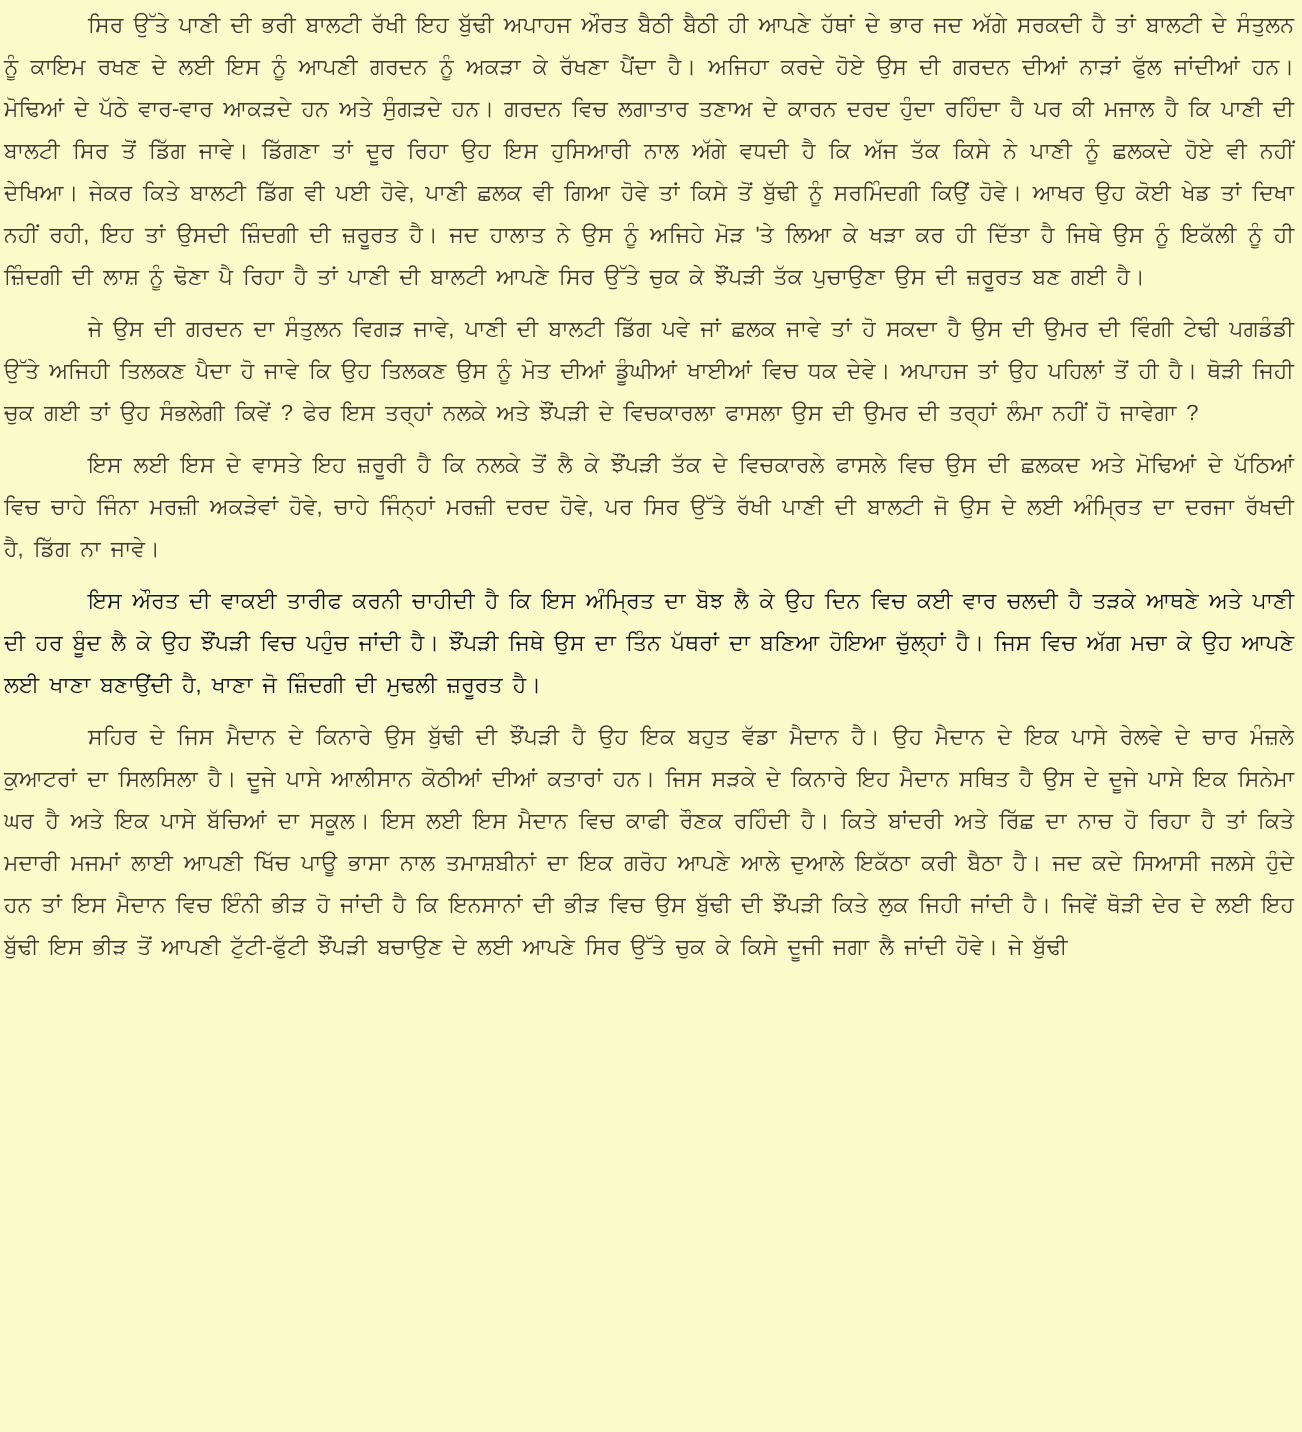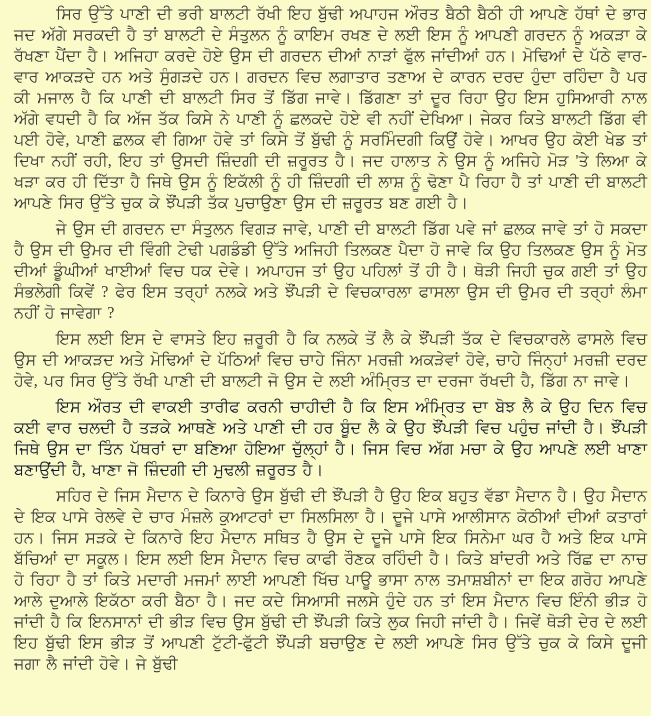--- a/index.html
+++ b/index.html
@@ -12,31 +12,31 @@
     overflow: hidden;
     font-family: "DejaVu Sans", sans-serif;
   }
   .page {
     box-sizing: border-box;
     width: 651px;
     height: 716px;
     padding: 3px 4px 0 2px;
   }
   .para {
-    margin: 0 0 5px 12px;
+    margin: 0 0 5px 0;
     text-align: justify;
     text-indent: 42px;
-    font-size: 16px;
+    font-size: 11px;
     line-height: 21px;
     word-spacing: 2px;
-    font-family: Liberation Serif, serif;
+    font-family: Liberation Sans, sans-serif;
   }
 </style>
 </head>
 <body style="background-color: rgb(251, 251, 201);">
 
 <div class="page">
   <p class="para" style="color: rgb(60, 60, 60);">ਸਿਰ ਉੱਤੇ ਪਾਣੀ ਦੀ ਭਰੀ ਬਾਲਟੀ ਰੱਖੀ ਇਹ ਬੁੱਢੀ ਅਪਾਹਜ ਔਰਤ ਬੈਠੀ ਬੈਠੀ ਹੀ ਆਪਣੇ ਹੱਥਾਂ ਦੇ ਭਾਰ ਜਦ ਅੱਗੇ ਸਰਕਦੀ ਹੈ ਤਾਂ ਬਾਲਟੀ ਦੇ ਸੰਤੁਲਨ ਨੂੰ ਕਾਇਮ ਰਖਣ ਦੇ ਲਈ ਇਸ ਨੂੰ ਆਪਣੀ ਗਰਦਨ ਨੂੰ ਅਕੜਾ ਕੇ ਰੱਖਣਾ ਪੈਂਦਾ ਹੈ। ਅਜਿਹਾ ਕਰਦੇ ਹੋਏ ਉਸ ਦੀ ਗਰਦਨ ਦੀਆਂ ਨਾੜਾਂ ਫੁੱਲ ਜਾਂਦੀਆਂ ਹਨ। ਮੋਢਿਆਂ ਦੇ ਪੱਠੇ ਵਾਰ-ਵਾਰ ਆਕੜਦੇ ਹਨ ਅਤੇ ਸੁੰਗੜਦੇ ਹਨ। ਗਰਦਨ ਵਿਚ ਲਗਾਤਾਰ ਤਣਾਅ ਦੇ ਕਾਰਨ ਦਰਦ ਹੁੰਦਾ ਰਹਿੰਦਾ ਹੈ ਪਰ ਕੀ ਮਜਾਲ ਹੈ ਕਿ ਪਾਣੀ ਦੀ ਬਾਲਟੀ ਸਿਰ ਤੋਂ ਡਿੱਗ ਜਾਵੇ। ਡਿੱਗਣਾ ਤਾਂ ਦੂਰ ਰਿਹਾ ਉਹ ਇਸ ਹੁਸਿਆਰੀ ਨਾਲ ਅੱਗੇ ਵਧਦੀ ਹੈ ਕਿ ਅੱਜ ਤੱਕ ਕਿਸੇ ਨੇ ਪਾਣੀ ਨੂੰ ਛਲਕਦੇ ਹੋਏ ਵੀ ਨਹੀਂ ਦੇਖਿਆ। ਜੇਕਰ ਕਿਤੇ ਬਾਲਟੀ ਡਿੱਗ ਵੀ ਪਈ ਹੋਵੇ, ਪਾਣੀ ਛਲਕ ਵੀ ਗਿਆ ਹੋਵੇ ਤਾਂ ਕਿਸੇ ਤੋਂ ਬੁੱਢੀ ਨੂੰ ਸਰਮਿੰਦਗੀ ਕਿਉਂ ਹੋਵੇ। ਆਖਰ ਉਹ ਕੋਈ ਖੇਡ ਤਾਂ ਦਿਖਾ ਨਹੀਂ ਰਹੀ, ਇਹ ਤਾਂ ਉਸਦੀ ਜ਼ਿੰਦਗੀ ਦੀ ਜ਼ਰੂਰਤ ਹੈ। ਜਦ ਹਾਲਾਤ ਨੇ ਉਸ ਨੂੰ ਅਜਿਹੇ ਮੋੜ 'ਤੇ ਲਿਆ ਕੇ ਖੜਾ ਕਰ ਹੀ ਦਿੱਤਾ ਹੈ ਜਿਥੇ ਉਸ ਨੂੰ ਇਕੱਲੀ ਨੂੰ ਹੀ ਜ਼ਿੰਦਗੀ ਦੀ ਲਾਸ਼ ਨੂੰ ਢੋਣਾ ਪੈ ਰਿਹਾ ਹੈ ਤਾਂ ਪਾਣੀ ਦੀ ਬਾਲਟੀ ਆਪਣੇ ਸਿਰ ਉੱਤੇ ਚੁਕ ਕੇ ਝੌਂਪੜੀ ਤੱਕ ਪੁਚਾਉਣਾ ਉਸ ਦੀ ਜ਼ਰੂਰਤ ਬਣ ਗਈ ਹੈ।</p>
   <p class="para" style="color: rgb(60, 60, 60);">ਜੇ ਉਸ ਦੀ ਗਰਦਨ ਦਾ ਸੰਤੁਲਨ ਵਿਗੜ ਜਾਵੇ, ਪਾਣੀ ਦੀ ਬਾਲਟੀ ਡਿੱਗ ਪਵੇ ਜਾਂ ਛਲਕ ਜਾਵੇ ਤਾਂ ਹੋ ਸਕਦਾ ਹੈ ਉਸ ਦੀ ਉਮਰ ਦੀ ਵਿੰਗੀ ਟੇਢੀ ਪਗਡੰਡੀ ਉੱਤੇ ਅਜਿਹੀ ਤਿਲਕਣ ਪੈਦਾ ਹੋ ਜਾਵੇ ਕਿ ਉਹ ਤਿਲਕਣ ਉਸ ਨੂੰ ਮੋਤ ਦੀਆਂ ਡੂੰਘੀਆਂ ਖਾਈਆਂ ਵਿਚ ਧਕ ਦੇਵੇ। ਅਪਾਹਜ ਤਾਂ ਉਹ ਪਹਿਲਾਂ ਤੋਂ ਹੀ ਹੈ। ਥੋੜੀ ਜਿਹੀ ਚੁਕ ਗਈ ਤਾਂ ਉਹ ਸੰਭਲੇਗੀ ਕਿਵੇਂ ? ਫੇਰ ਇਸ ਤਰ੍ਹਾਂ ਨਲਕੇ ਅਤੇ ਝੌਂਪੜੀ ਦੇ ਵਿਚਕਾਰਲਾ ਫਾਸਲਾ ਉਸ ਦੀ ਉਮਰ ਦੀ ਤਰ੍ਹਾਂ ਲੰਮਾ ਨਹੀਂ ਹੋ ਜਾਵੇਗਾ ?</p>
-  <p class="para" style="color: rgb(60, 60, 60);">ਇਸ ਲਈ ਇਸ ਦੇ ਵਾਸਤੇ ਇਹ ਜ਼ਰੂਰੀ ਹੈ ਕਿ ਨਲਕੇ ਤੋਂ ਲੈ ਕੇ ਝੌਂਪੜੀ ਤੱਕ ਦੇ ਵਿਚਕਾਰਲੇ ਫਾਸਲੇ ਵਿਚ ਉਸ ਦੀ ਆਕੜਦ ਅਤੇ ਮੋਢਿਆਂ ਦੇ ਪੱਠਿਆਂ ਵਿਚ ਚਾਹੇ ਜਿੰਨਾ ਮਰਜ਼ੀ ਅਕੜੇਵਾਂ ਹੋਵੇ, ਚਾਹੇ ਜਿੰਨ੍ਹਾਂ ਮਰਜ਼ੀ ਦਰਦ ਹੋਵੇ, ਪਰ ਸਿਰ ਉੱਤੇ ਰੱਖੀ ਪਾਣੀ ਦੀ ਬਾਲਟੀ ਜੋ ਉਸ ਦੇ ਲਈ ਅੰਮ੍ਰਿਤ ਦਾ ਦਰਜਾ ਰੱਖਦੀ ਹੈ, ਡਿੱਗ ਨਾ ਜਾਵੇ।</p>
+  <p class="para" style="color: rgb(60, 60, 60);">ਇਸ ਲਈ ਇਸ ਦੇ ਵਾਸਤੇ ਇਹ ਜ਼ਰੂਰੀ ਹੈ ਕਿ ਨਲਕੇ ਤੋਂ ਲੈ ਕੇ ਝੌਂਪੜੀ ਤੱਕ ਦੇ ਵਿਚਕਾਰਲੇ ਫਾਸਲੇ ਵਿਚ ਉਸ ਦੀ ਛਲਕਦ ਅਤੇ ਮੋਢਿਆਂ ਦੇ ਪੱਠਿਆਂ ਵਿਚ ਚਾਹੇ ਜਿੰਨਾ ਮਰਜ਼ੀ ਅਕੜੇਵਾਂ ਹੋਵੇ, ਚਾਹੇ ਜਿੰਨ੍ਹਾਂ ਮਰਜ਼ੀ ਦਰਦ ਹੋਵੇ, ਪਰ ਸਿਰ ਉੱਤੇ ਰੱਖੀ ਪਾਣੀ ਦੀ ਬਾਲਟੀ ਜੋ ਉਸ ਦੇ ਲਈ ਅੰਮ੍ਰਿਤ ਦਾ ਦਰਜਾ ਰੱਖਦੀ ਹੈ, ਡਿੱਗ ਨਾ ਜਾਵੇ।</p>
   <p class="para" style="color: #0f172a;">ਇਸ ਔਰਤ ਦੀ ਵਾਕਈ ਤਾਰੀਫ ਕਰਨੀ ਚਾਹੀਦੀ ਹੈ ਕਿ ਇਸ ਅੰਮ੍ਰਿਤ ਦਾ ਬੋਝ ਲੈ ਕੇ ਉਹ ਦਿਨ ਵਿਚ ਕਈ ਵਾਰ ਚਲਦੀ ਹੈ ਤੜਕੇ ਆਥਣੇ ਅਤੇ ਪਾਣੀ ਦੀ ਹਰ ਬੂੰਦ ਲੈ ਕੇ ਉਹ ਝੌਂਪੜੀ ਵਿਚ ਪਹੁੰਚ ਜਾਂਦੀ ਹੈ। ਝੌਂਪੜੀ ਜਿਥੇ ਉਸ ਦਾ ਤਿੰਨ ਪੱਥਰਾਂ ਦਾ ਬਣਿਆ ਹੋਇਆ ਚੁੱਲ੍ਹਾਂ ਹੈ। ਜਿਸ ਵਿਚ ਅੱਗ ਮਚਾ ਕੇ ਉਹ ਆਪਣੇ ਲਈ ਖਾਣਾ ਬਣਾਉਂਦੀ ਹੈ, ਖਾਣਾ ਜੋ ਜ਼ਿੰਦਗੀ ਦੀ ਮੁਢਲੀ ਜ਼ਰੂਰਤ ਹੈ।</p>
   <p class="para" style="color: rgb(60, 60, 60);">ਸਹਿਰ ਦੇ ਜਿਸ ਮੈਦਾਨ ਦੇ ਕਿਨਾਰੇ ਉਸ ਬੁੱਢੀ ਦੀ ਝੌਂਪੜੀ ਹੈ ਉਹ ਇਕ ਬਹੁਤ ਵੱਡਾ ਮੈਦਾਨ ਹੈ। ਉਹ ਮੈਦਾਨ ਦੇ ਇਕ ਪਾਸੇ ਰੇਲਵੇ ਦੇ ਚਾਰ ਮੰਜ਼ਲੇ ਕੁਆਟਰਾਂ ਦਾ ਸਿਲਸਿਲਾ ਹੈ। ਦੂਜੇ ਪਾਸੇ ਆਲੀਸਾਨ ਕੋਠੀਆਂ ਦੀਆਂ ਕਤਾਰਾਂ ਹਨ। ਜਿਸ ਸੜਕੇ ਦੇ ਕਿਨਾਰੇ ਇਹ ਮੈਦਾਨ ਸਥਿਤ ਹੈ ਉਸ ਦੇ ਦੂਜੇ ਪਾਸੇ ਇਕ ਸਿਨੇਮਾ ਘਰ ਹੈ ਅਤੇ ਇਕ ਪਾਸੇ ਬੱਚਿਆਂ ਦਾ ਸਕੂਲ। ਇਸ ਲਈ ਇਸ ਮੈਦਾਨ ਵਿਚ ਕਾਫੀ ਰੌਣਕ ਰਹਿੰਦੀ ਹੈ। ਕਿਤੇ ਬਾਂਦਰੀ ਅਤੇ ਰਿੱਛ ਦਾ ਨਾਚ ਹੋ ਰਿਹਾ ਹੈ ਤਾਂ ਕਿਤੇ ਮਦਾਰੀ ਮਜਮਾਂ ਲਾਈ ਆਪਣੀ ਖਿੱਚ ਪਾਊ ਭਾਸਾ ਨਾਲ ਤਮਾਸ਼ਬੀਨਾਂ ਦਾ ਇਕ ਗਰੋਹ ਆਪਣੇ ਆਲੇ ਦੁਆਲੇ ਇਕੱਠਾ ਕਰੀ ਬੈਠਾ ਹੈ। ਜਦ ਕਦੇ ਸਿਆਸੀ ਜਲਸੇ ਹੁੰਦੇ ਹਨ ਤਾਂ ਇਸ ਮੈਦਾਨ ਵਿਚ ਇੰਨੀ ਭੀੜ ਹੋ ਜਾਂਦੀ ਹੈ ਕਿ ਇਨਸਾਨਾਂ ਦੀ ਭੀੜ ਵਿਚ ਉਸ ਬੁੱਢੀ ਦੀ ਝੌਂਪੜੀ ਕਿਤੇ ਲੁਕ ਜਿਹੀ ਜਾਂਦੀ ਹੈ। ਜਿਵੇਂ ਥੋੜੀ ਦੇਰ ਦੇ ਲਈ ਇਹ ਬੁੱਢੀ ਇਸ ਭੀੜ ਤੋਂ ਆਪਣੀ ਟੁੱਟੀ-ਫੁੱਟੀ ਝੌਂਪੜੀ ਬਚਾਉਣ ਦੇ ਲਈ ਆਪਣੇ ਸਿਰ ਉੱਤੇ ਚੁਕ ਕੇ ਕਿਸੇ ਦੂਜੀ ਜਗਾ ਲੈ ਜਾਂਦੀ ਹੋਵੇ। ਜੇ ਬੁੱਢੀ</p>
 </div>
 
 </body></html>

